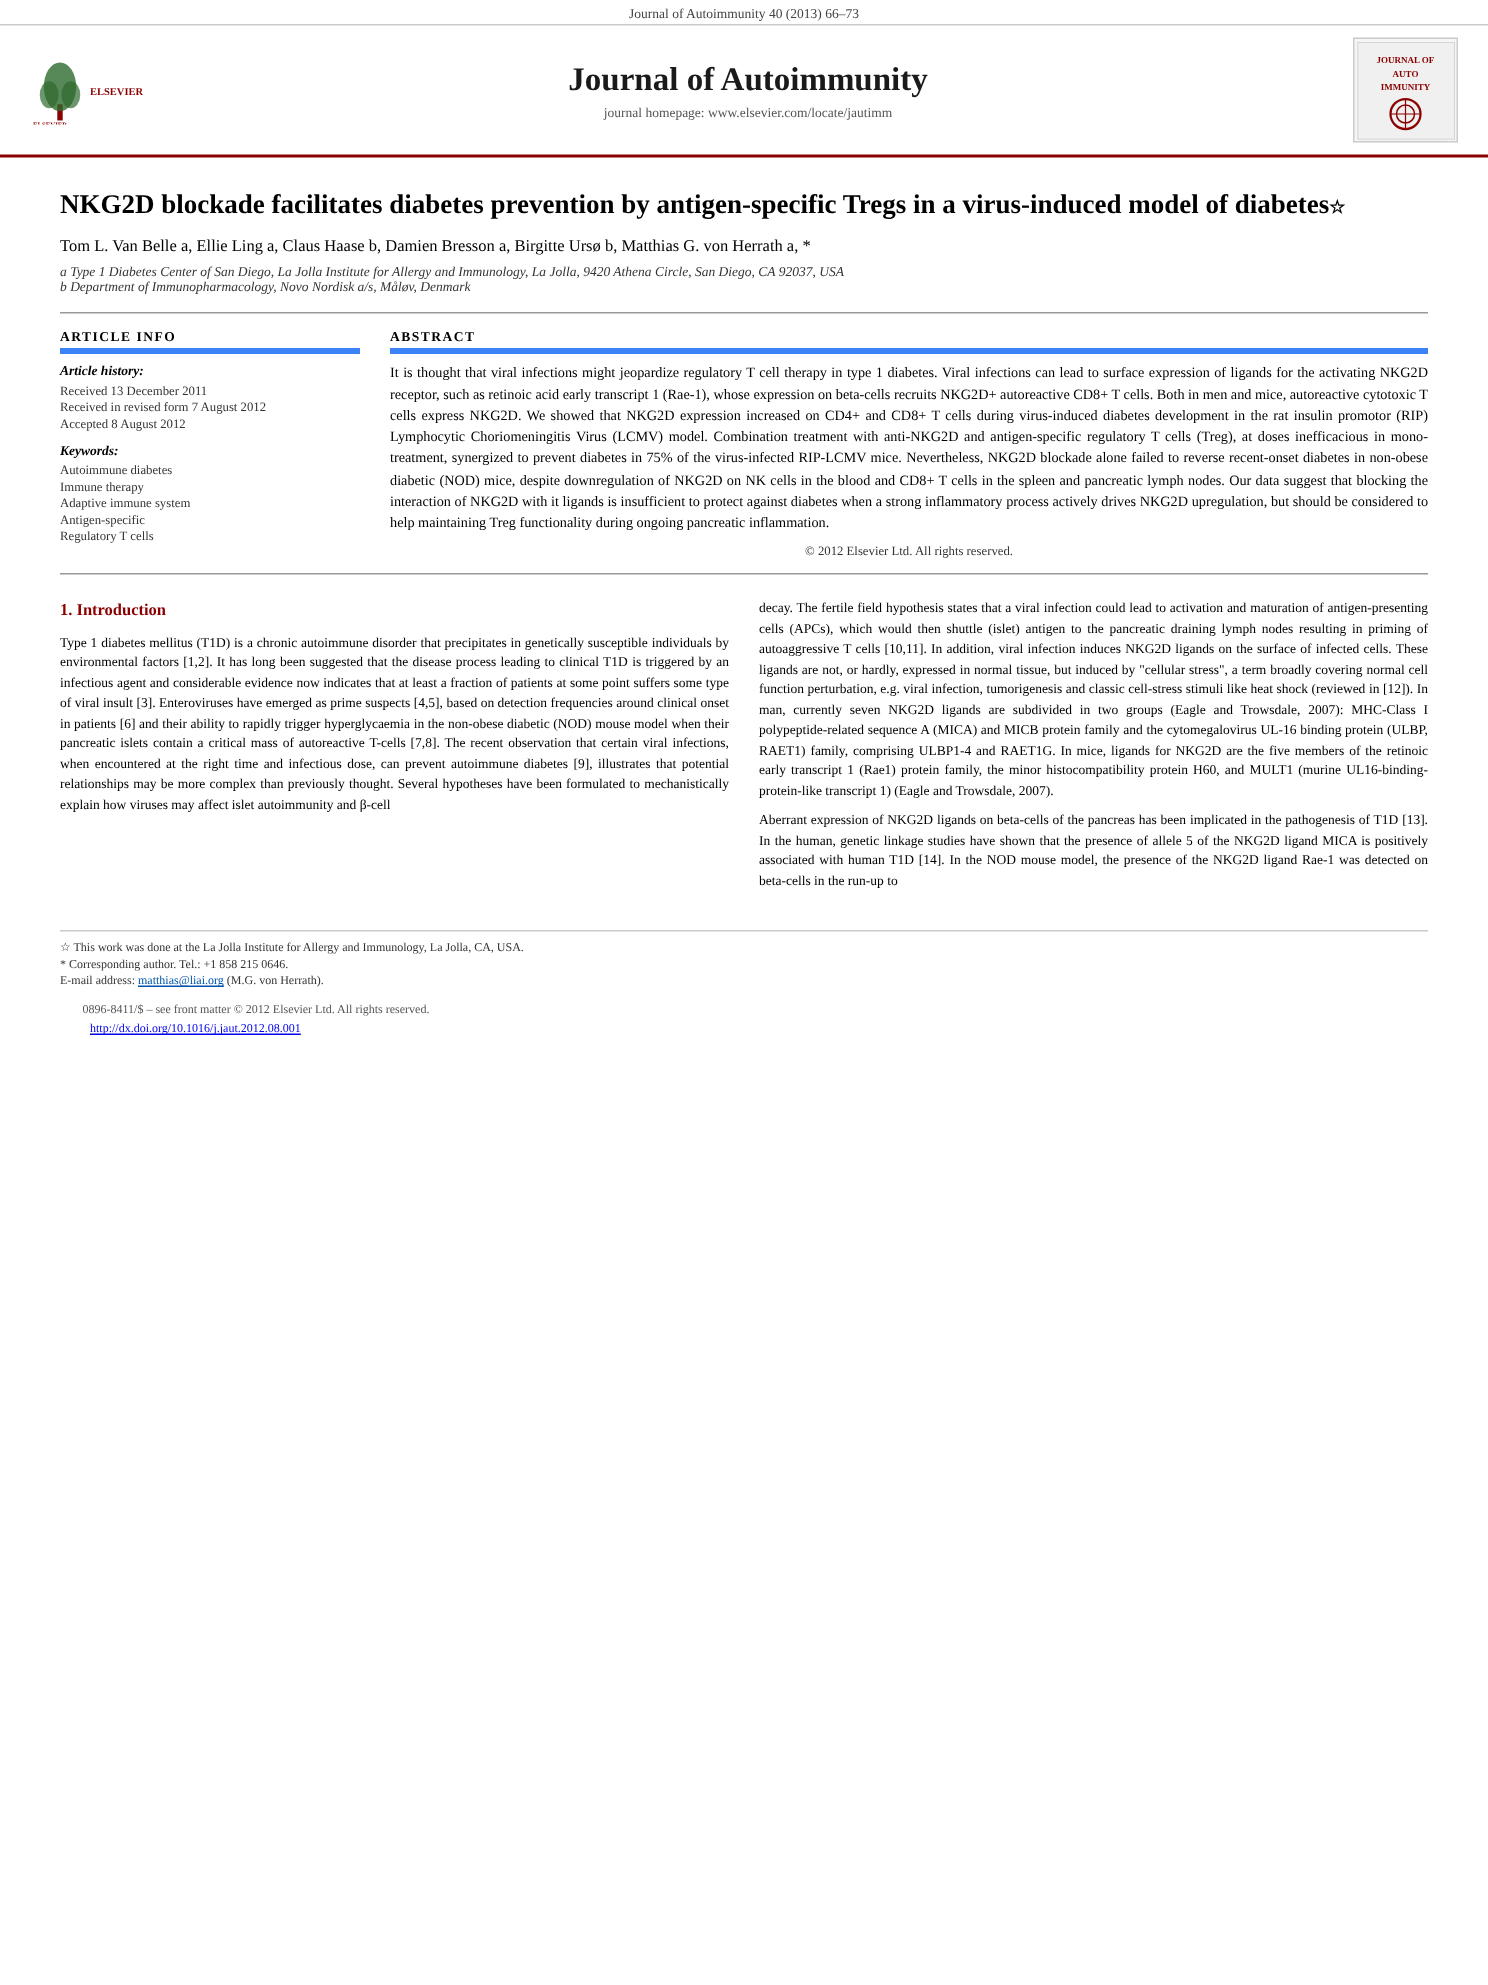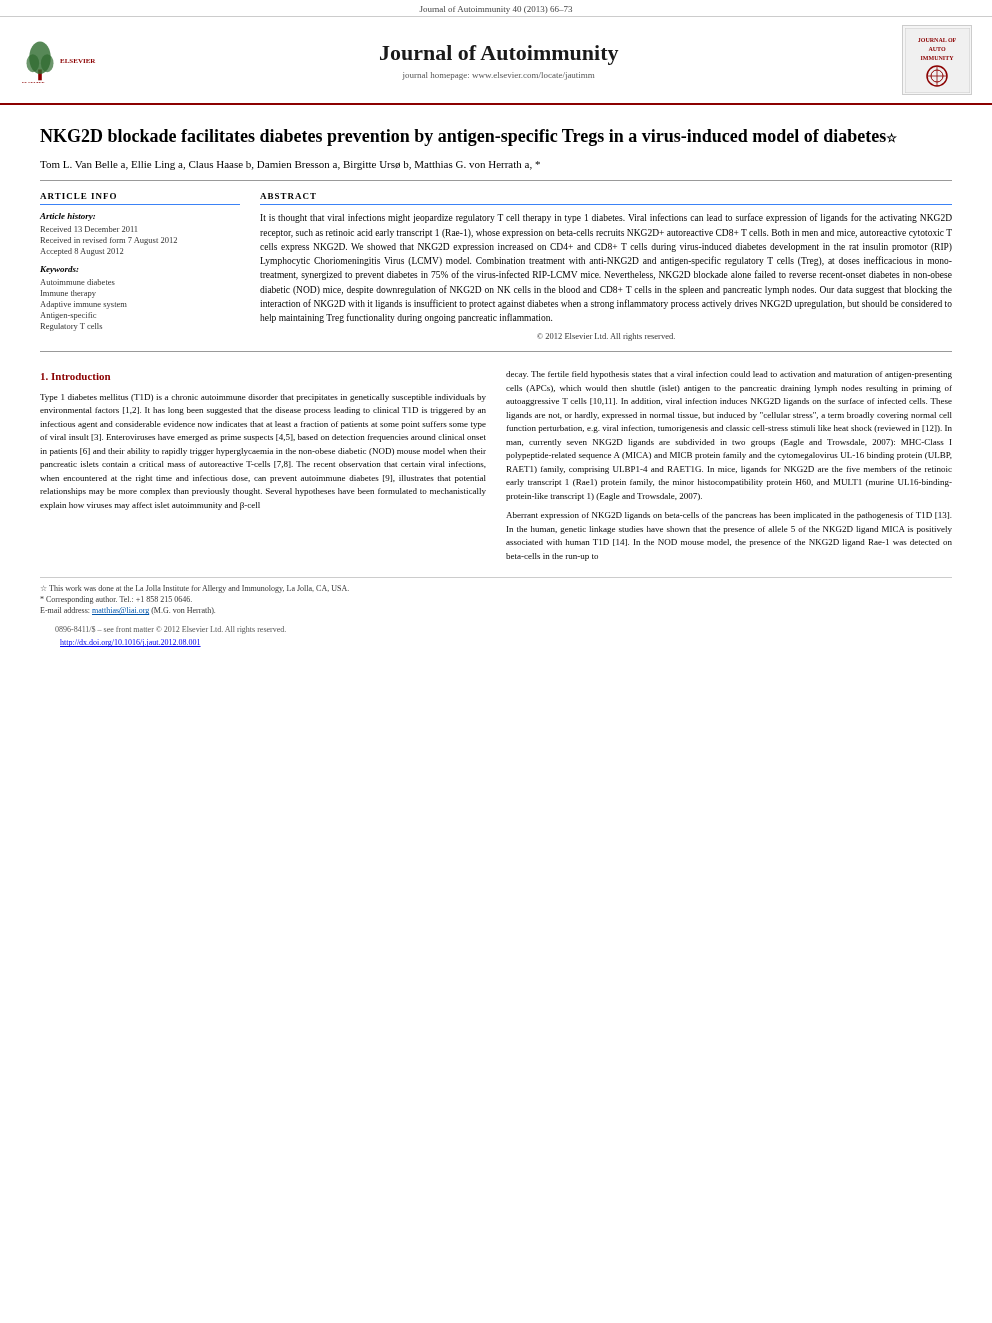--- a/index.html
+++ b/index.html
@@ -131,21 +131,21 @@
     .col-right {
       flex: 1;
     }
 
     
     .section-label {
       font-size: 9px;
       font-weight: bold;
       letter-spacing: 1px;
       text-transform: uppercase;
-      border-bottom: 1px solid #3b82f6;
+      border-bottom: 4px solid #3b82f6;
       padding-bottom: 3px;
       margin-bottom: 6px;
       color: #000;
     }
     .info-group {
       margin-bottom: 8px;
     }
     .info-group-title {
       font-size: 9px;
       font-style: italic;
@@ -201,21 +201,21 @@
     }
     .body-col p {
       margin-bottom: 6px;
       font-size: 9px;
       line-height: 1.5;
     }
 
     
     .footnote-section {
       border-top: 1px solid #ccc;
-      margin-top: 8px;
+      margin-top: 20px;
       padding-top: 6px;
       font-size: 8px;
       color: #333;
     }
     .footnote-section div {
       margin-bottom: 2px;
     }
     .doi-line {
       font-size: 8px;
       color: #0055aa;
@@ -276,20 +276,24 @@
 <div class="main-content">
 
   <div class="article-title">
     <span>NKG2D blockade facilitates diabetes prevention by antigen-specific Tregs in a virus-induced model of diabetes</span><span style="font-size:12px;">☆</span>
   </div>
 
   <div class="authors">
     <span>Tom L. Van Belle a, Ellie Ling a, Claus Haase b, Damien Bresson a, Birgitte Ursø b, Matthias G. von Herrath a, *</span>
   </div>
 
+  <div class="affiliations">
+    <div>a Type 1 Diabetes Center of San Diego, La Jolla Institute for Allergy and Immunology, La Jolla, 9420 Athena Circle, San Diego, CA 92037, USA</div>
+    <div>b Department of Immunopharmacology, Novo Nordisk a/s, Måløv, Denmark</div>
+  </div>
 
   <hr class="divider">
 
   <div class="two-col">
 
     <div class="col-left">
       <div class="section-label">ARTICLE INFO</div>
 
       <div class="info-group">
         <div class="info-group-title">Article history:</div>

